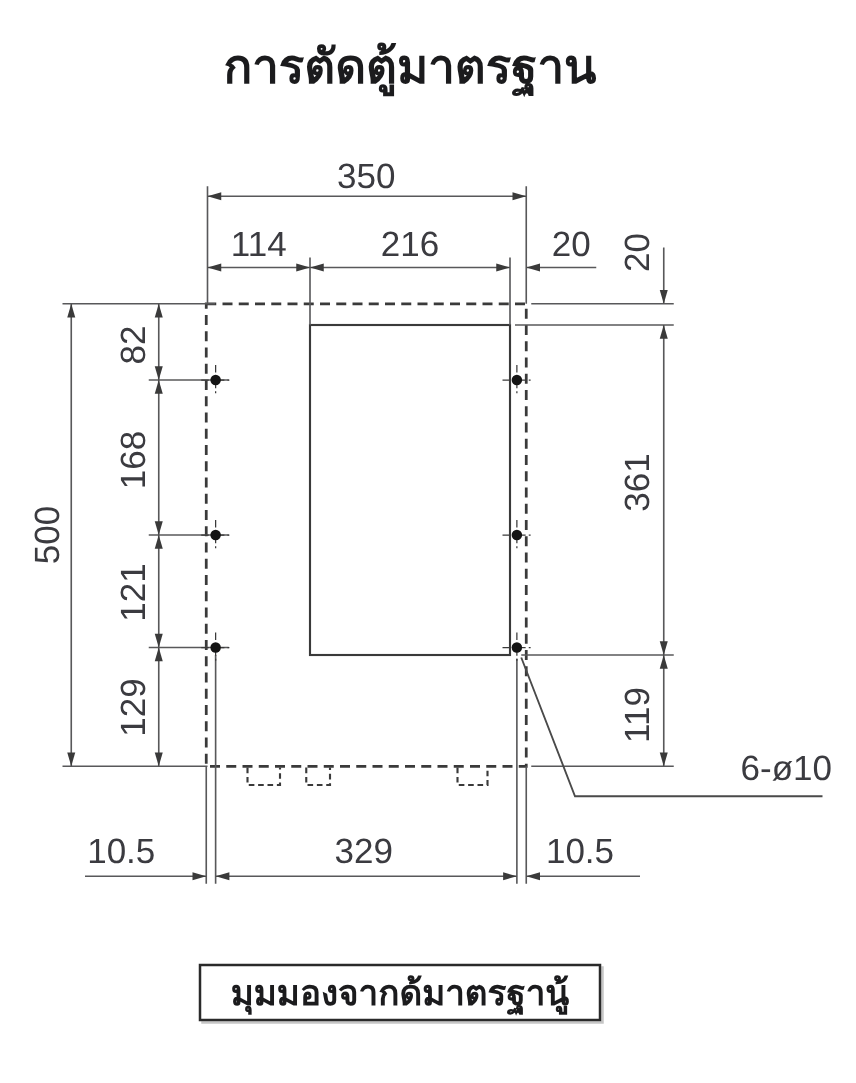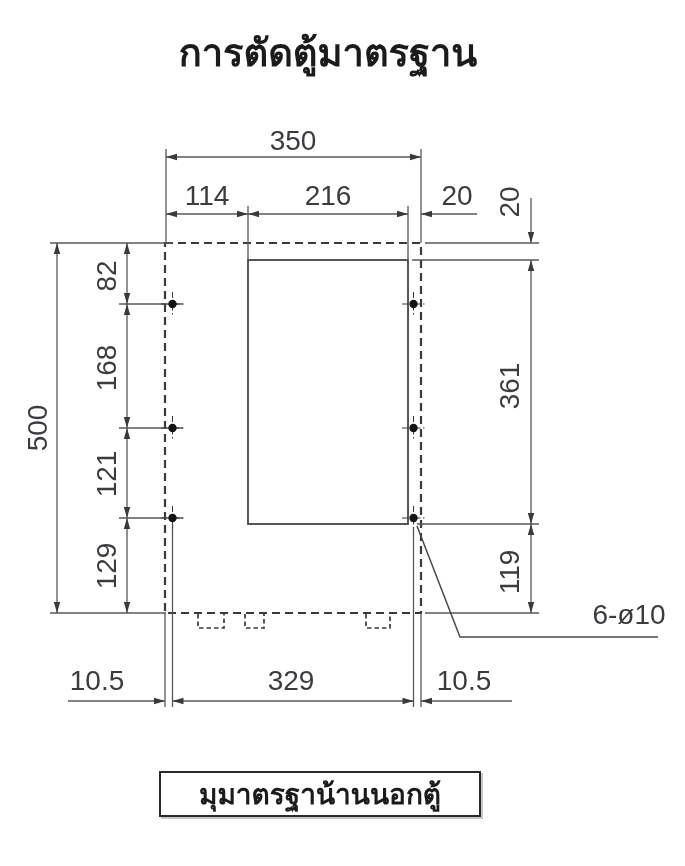--- a/index.html
+++ b/index.html
@@ -158,16 +158,16 @@
       <text class="dimtxt" transform="rotate(-90 519 386)" x="519" y="386">361</text>
       <text class="dimtxt" transform="rotate(-90 519 572)" x="519" y="572">119</text>
       <text class="dimtxt" x="97" y="690">10.5</text>
       <text class="dimtxt" x="291" y="690">329</text>
       <text class="dimtxt" x="464" y="690">10.5</text>
       <text class="dimtxt" x="629" y="624">6-ø10</text>
     </g>
   </svg>
 
   <div class="caption-box">
-    <span>มุมาตรฐาน้านนอกตู้</span>
+    <span>มุมมองจากด้มาตรฐานู้</span>
   </div>
 
 </div>
 
 </body></html>

